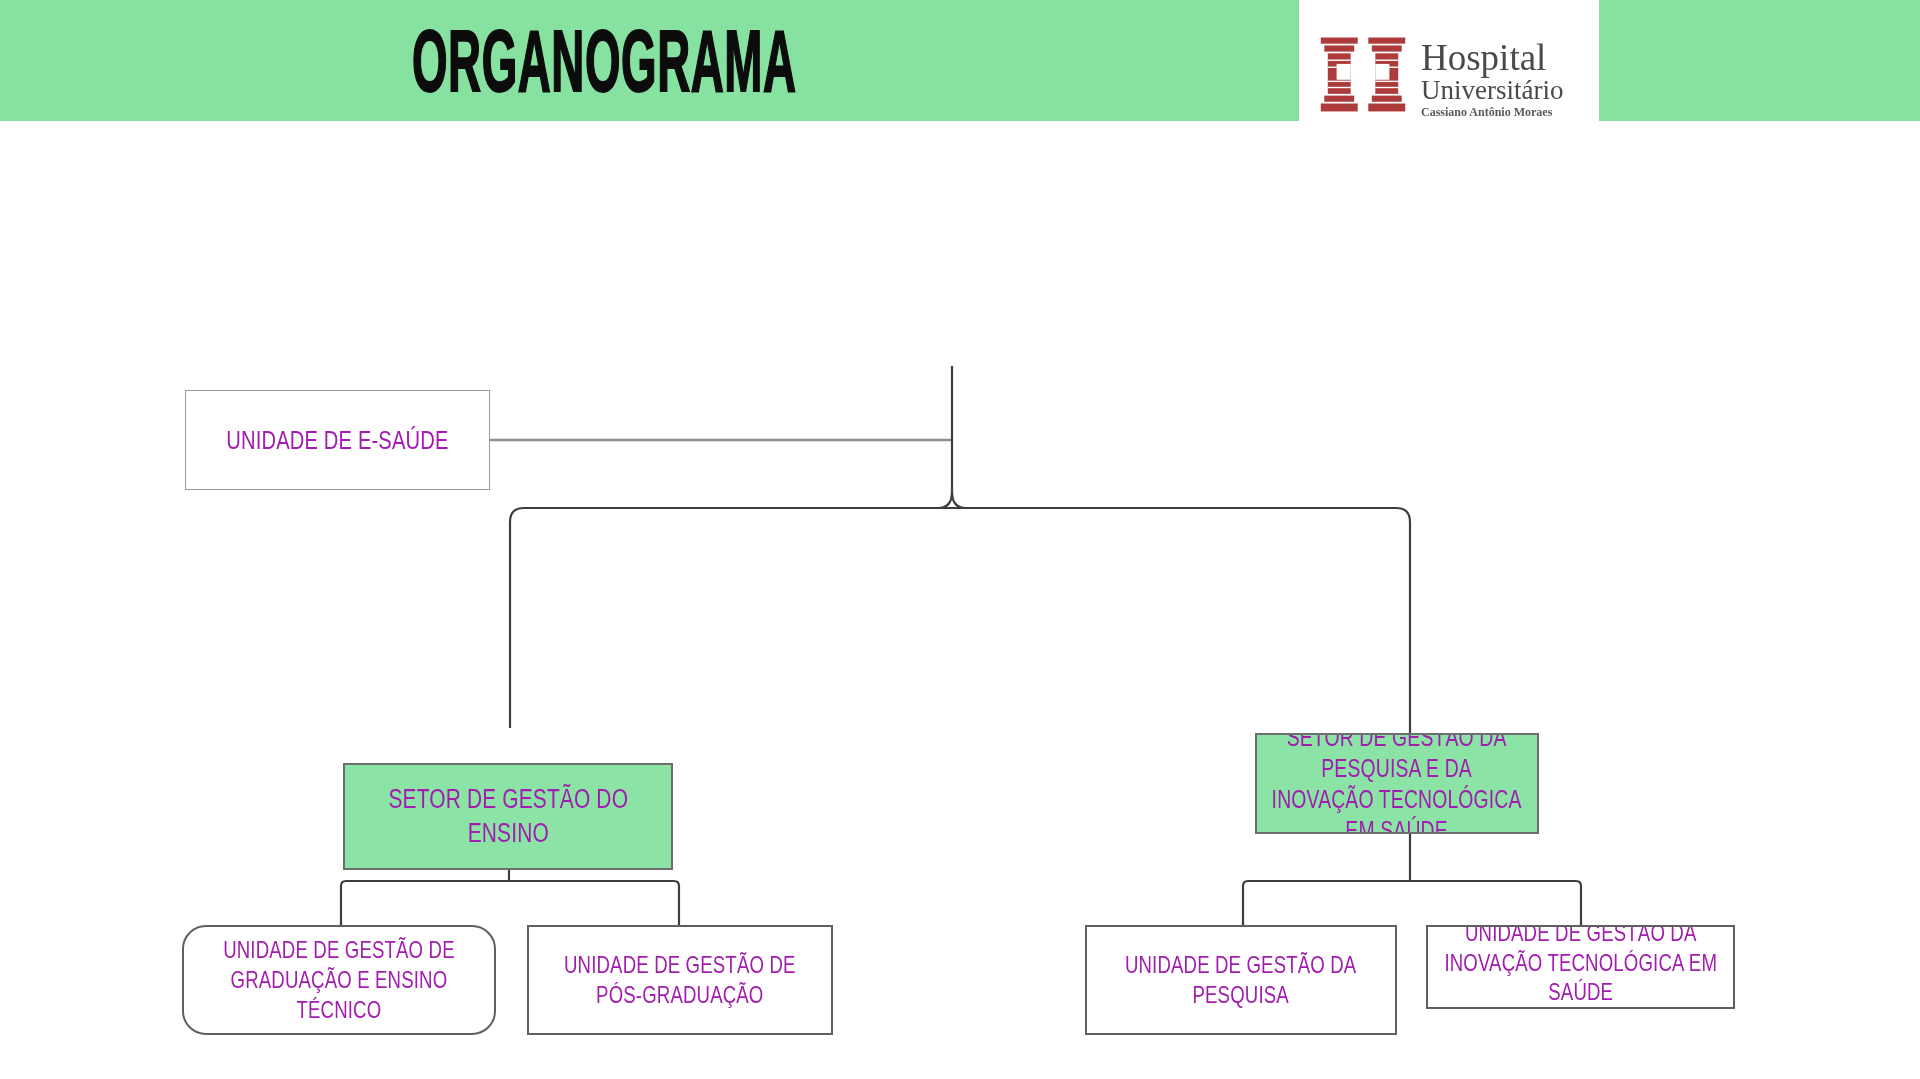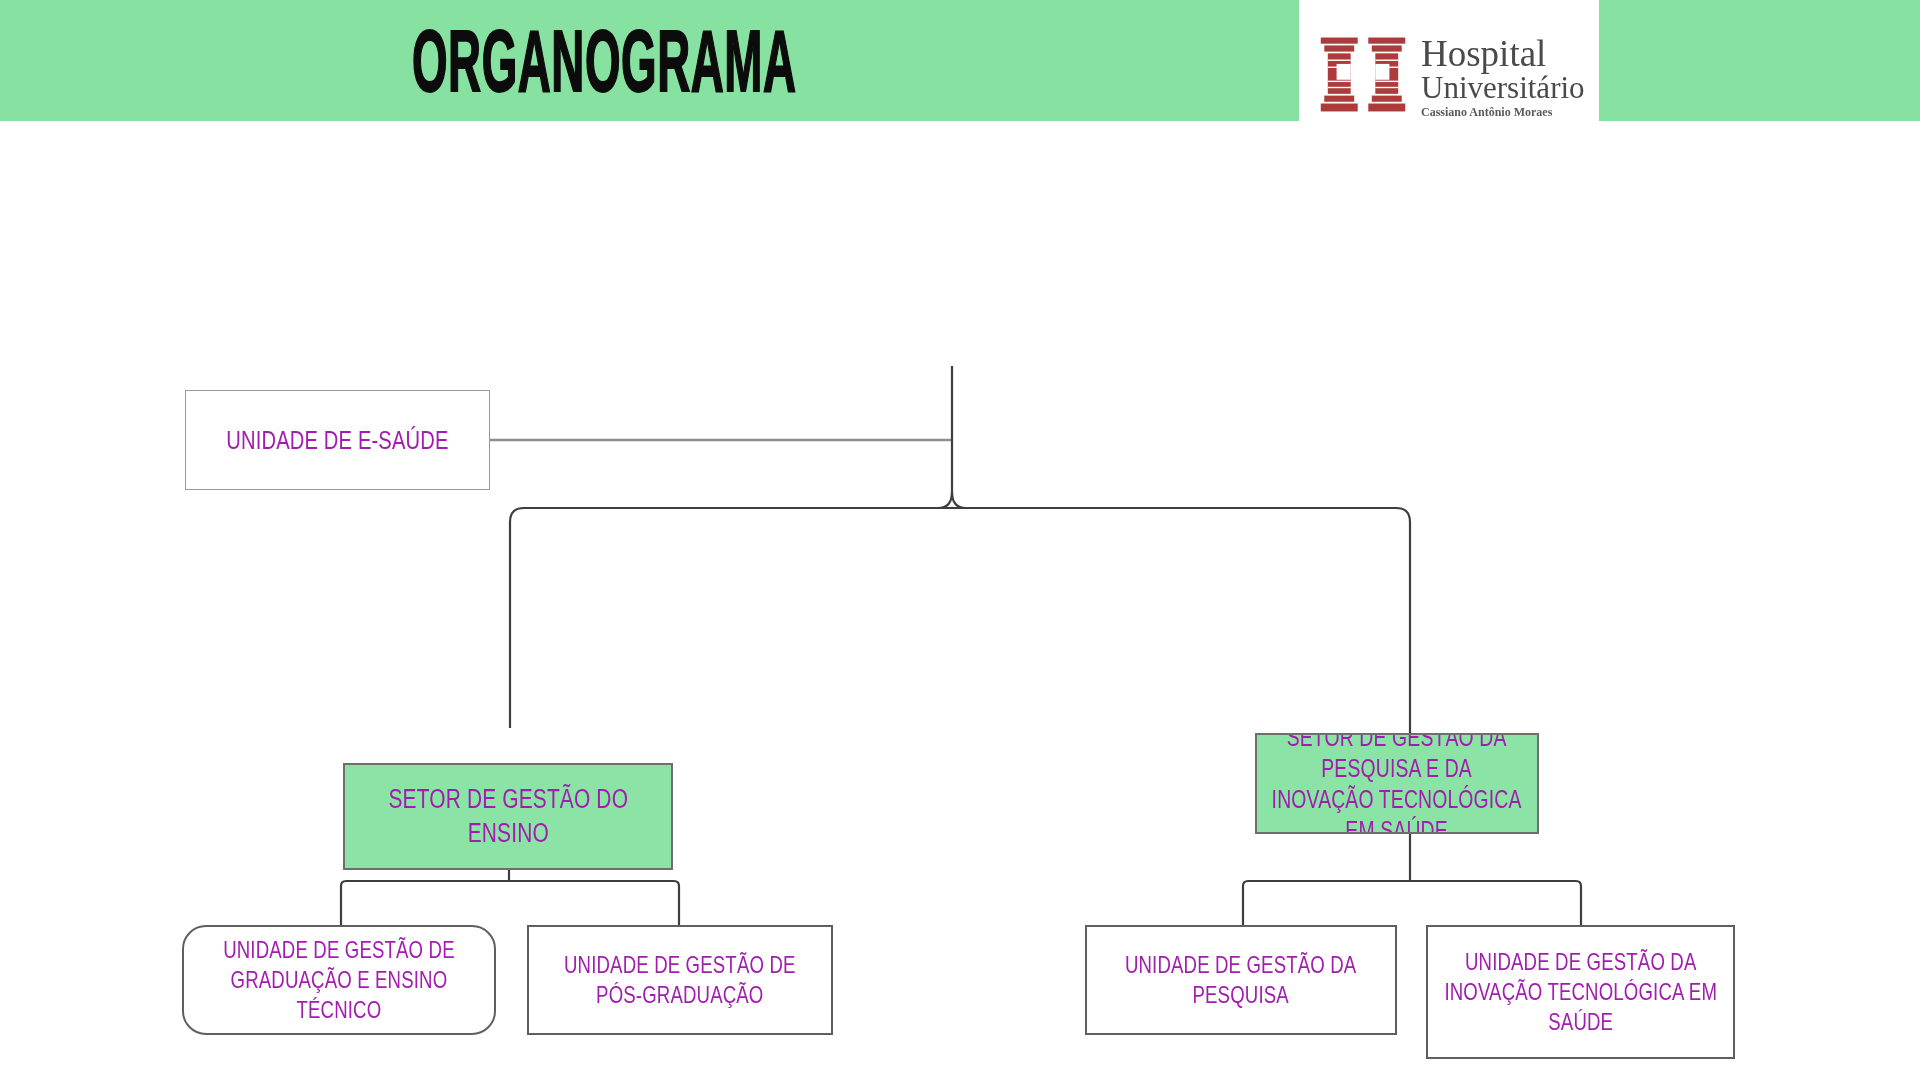--- a/index.html
+++ b/index.html
@@ -8,21 +8,21 @@
 
   
   .header{position:absolute;left:0;top:0;width:1920px;height:121px;background:#87E2A2;padding-left:29px;}
   .title{position:absolute;left:412px;top:17px;font-size:88px;font-weight:700;line-height:1;
          color:#0c0c0c;letter-spacing:1px;transform:scaleX(0.52);transform-origin:left top;
          -webkit-text-stroke:2px #0c0c0c;white-space:nowrap;font-family:"Liberation Sans",sans-serif;}
   .logo{position:absolute;left:1299px;top:0;width:300px;height:121px;background:#ffffff;
         display:flex;align-items:flex-end;box-sizing:border-box;padding-left:20px;gap:14px;}
   .logo-text{display:flex;flex-direction:column;font-family:"Liberation Serif",serif;color:#4a4a4a;}
   .logo-line1{font-size:37px;line-height:1.0;}
-  .logo-line2{font-size:31px;line-height:1.05;}
+  .logo-line2{font-size:27px;line-height:1.05;}
   .logo-line3{font-size:12px;font-weight:700;color:#5a5a5a;line-height:1.4;}
 
   
   .wires{position:absolute;left:0;top:0;pointer-events:none;}
   .wire{fill:none;stroke:#3e3e3e;stroke-width:2.2;}
   .wire-gray{fill:none;stroke:#8e8e8e;stroke-width:2.4;}
 
   
   .node{position:absolute;display:flex;align-items:center;justify-content:center;
         text-align:center;color:#a21caf;box-sizing:border-box;overflow:hidden;}
@@ -108,17 +108,17 @@
   </div>
 
   <div class="node white" style="left:527px;top:925px;width:306px;height:110px;">
     <span class="lbl">UNIDADE DE GESTÃO DE PÓS-GRADUAÇÃO</span>
   </div>
 
   <div class="node white" style="left:1085px;top:925px;width:312px;height:110px;">
     <span class="lbl">UNIDADE DE GESTÃO DA PESQUISA</span>
   </div>
 
-  <div class="node white" style="left:1426px;top:925px;width:309px;height:134px;">
+  <div class="node white" style="left:1426px;top:925px;width:309px;height:84px;align-items:flex-end;">
     <span class="lbl">UNIDADE DE GESTÃO DA INOVAÇÃO TECNOLÓGICA EM SAÚDE</span>
   </div>
 
 </div>
 
 </body></html>

